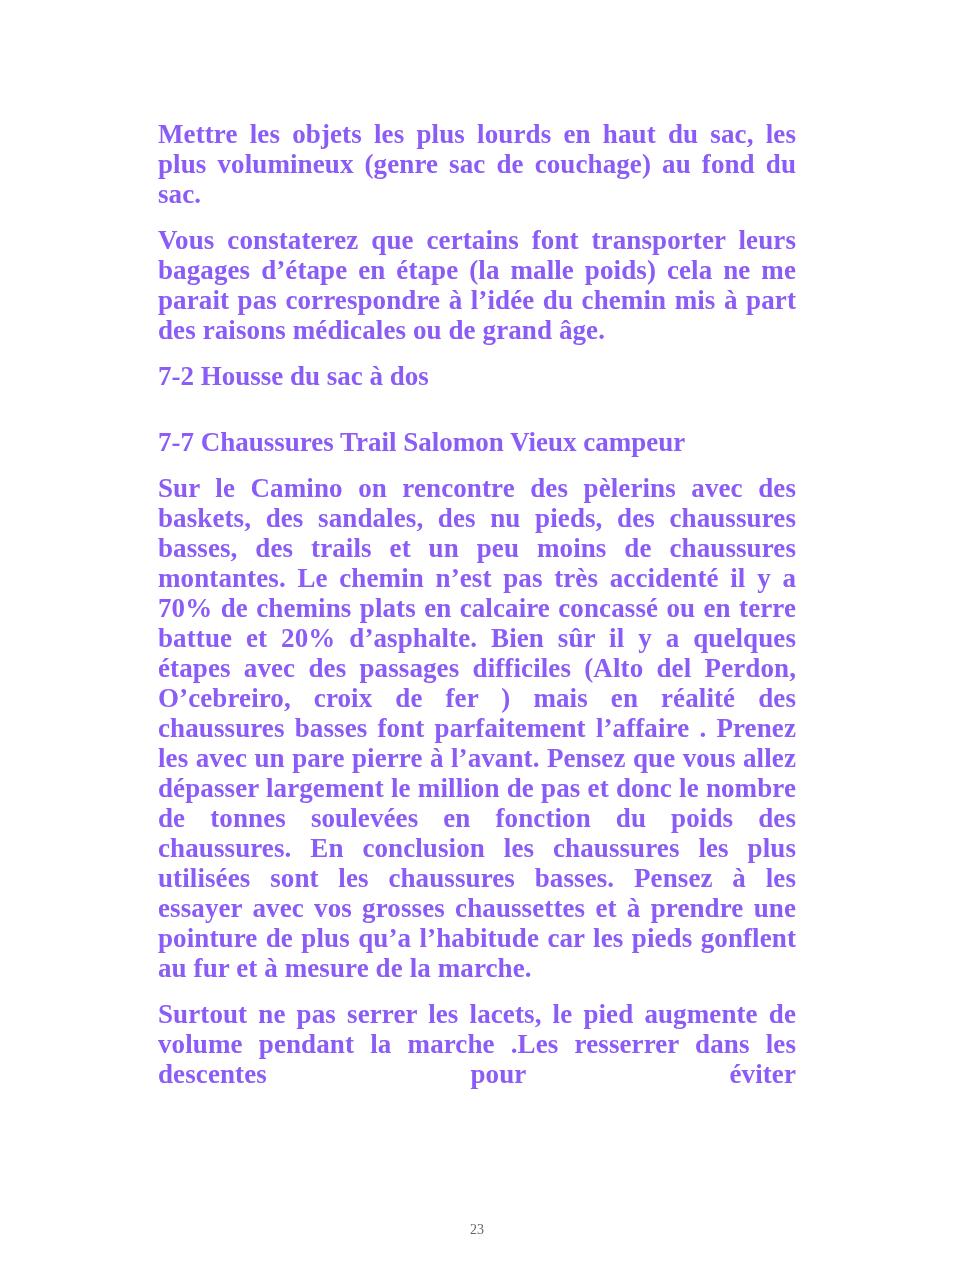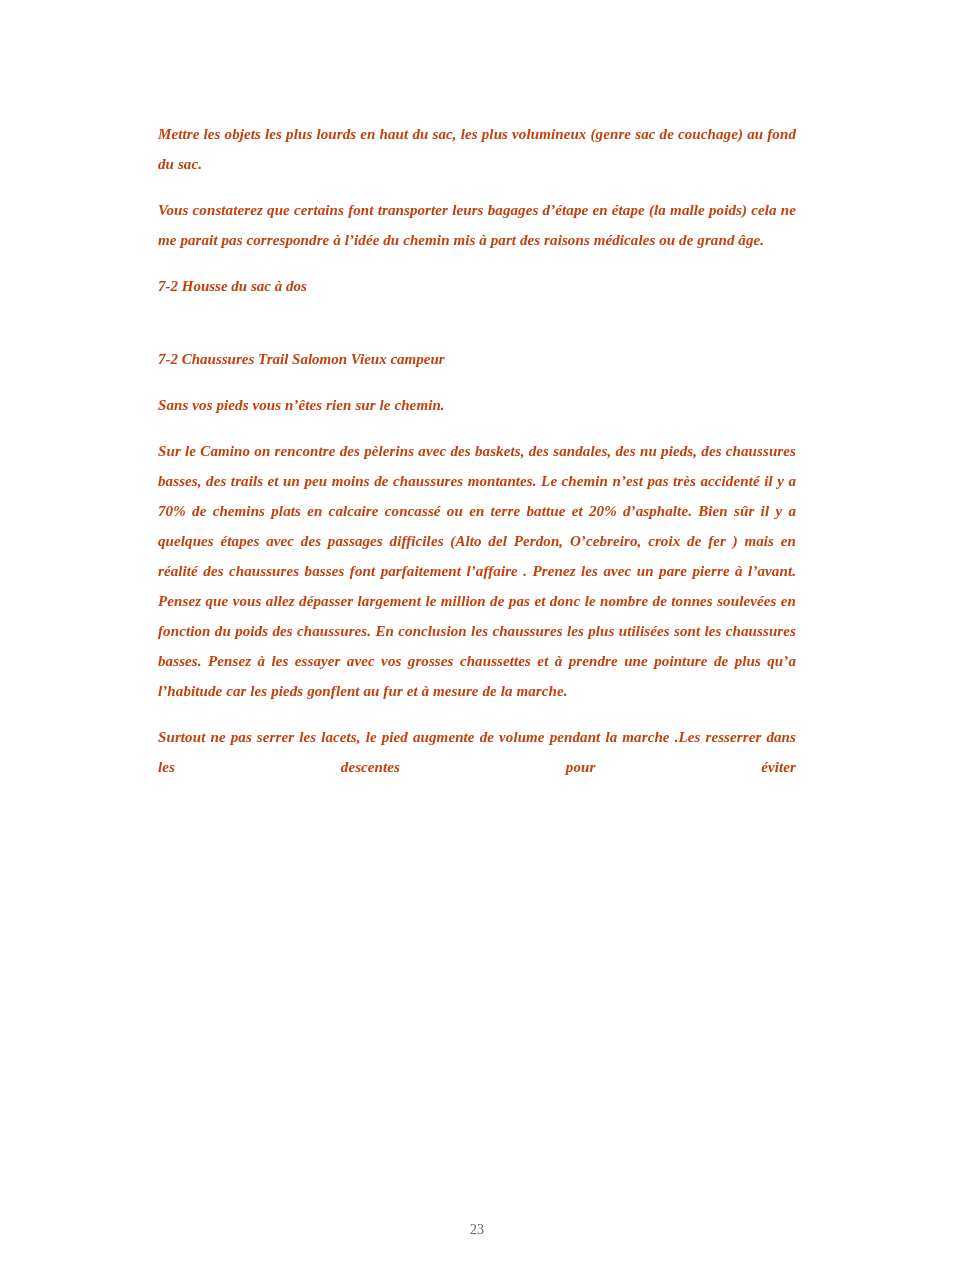--- a/index.html
+++ b/index.html
@@ -12,34 +12,33 @@
       height: 1276px;
       position: relative;
       overflow: hidden;
       font-family: "Liberation Serif", "DejaVu Serif", serif;
     }
     .page {
       position: absolute;
       left: 158px;
       top: 119px;
       width: 638px;
-      color: #c2410c;
+      color: #8b5cf6;
       font-weight: bold;
-      font-size: 15px;
+      font-size: 27px;
       line-height: 30px;
-      font-style: italic;
     }
     .para {
       margin: 0 0 16px 0;
       text-align: justify;
       text-align-last: left;
       letter-spacing: 0.1px;
     }
     .heading {
-      margin: 8px 0 16px 0;
+      margin: 1px 0 16px 0;
       text-align: left;
     }
     .gap {
       height: 19px;
     }
     .page-number {
       position: absolute;
       left: 0;
       width: 954px;
       top: 1222px;
@@ -53,19 +52,18 @@
 <body>
 
 <div class="page">
   <p class="para">Mettre les objets les plus lourds en haut du sac, les plus volumineux (genre sac de couchage) au fond du sac.</p>
   <p class="para">Vous constaterez que certains font transporter leurs bagages d’étape en étape (la malle poids) cela ne me parait pas correspondre à l’idée du chemin mis à part des raisons médicales ou de grand âge.</p>
 
   <p class="heading">7-2 Housse du sac à dos</p>
 
   <div class="gap"></div>
 
-  <p class="heading">7-2 Chaussures Trail Salomon Vieux campeur</p>
-  <p class="para">Sans vos pieds vous n’êtes rien sur le chemin.</p>
+  <p class="heading">7-7 Chaussures Trail Salomon Vieux campeur</p>
   <p class="para">Sur le Camino on rencontre des pèlerins avec des baskets, des sandales, des nu pieds, des chaussures basses, des trails et un peu moins de chaussures montantes. Le chemin n’est pas très accidenté il y a 70% de chemins plats en calcaire concassé ou en terre battue et 20% d’asphalte. Bien sûr il y a quelques étapes avec des passages difficiles (Alto del Perdon, O’cebreiro, croix de fer ) mais en réalité des chaussures basses font parfaitement l’affaire . Prenez les avec un pare pierre à l’avant. Pensez que vous allez dépasser largement le million de pas  et donc le nombre de tonnes soulevées en fonction du poids des chaussures. En conclusion les chaussures les plus utilisées sont les chaussures basses. Pensez à les essayer avec vos grosses chaussettes et à prendre une pointure de plus qu’a l’habitude car les pieds gonflent au fur et à mesure de la marche.</p>
   <p class="para" style="text-align-last: justify;">Surtout  ne pas serrer les lacets, le pied augmente de volume pendant la marche .Les resserrer dans les descentes pour éviter</p>
 </div>
 
 <div class="page-number">23</div>
 
 </body></html>

